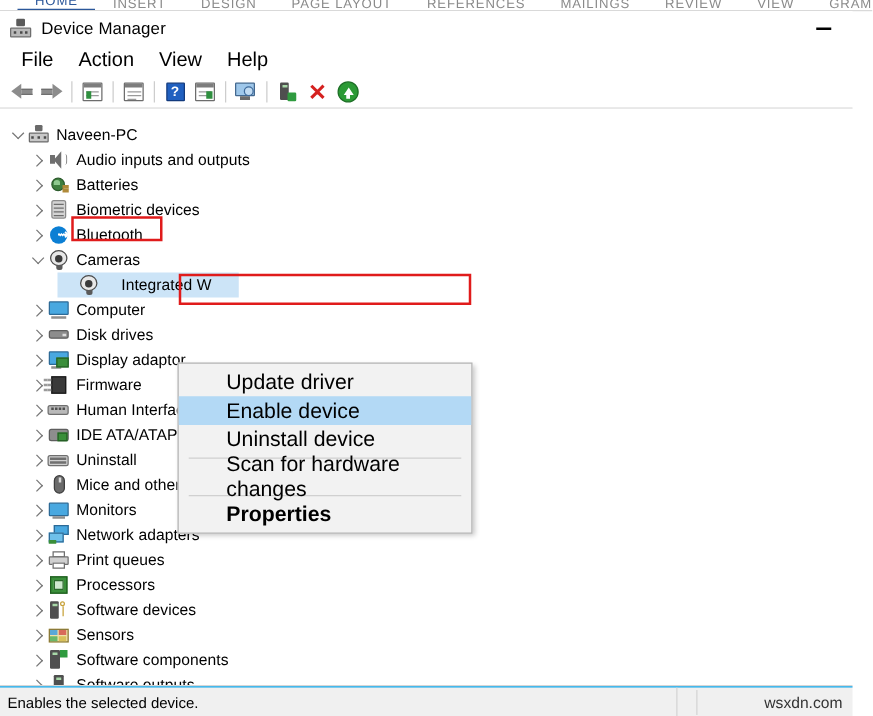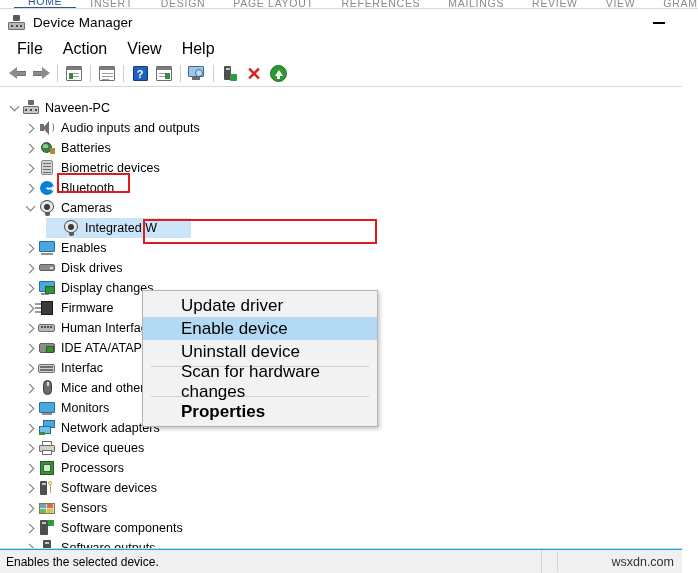--- a/index.html
+++ b/index.html
@@ -360,20 +360,21 @@
     font-size: 12.5px;
     color: #000000;
     letter-spacing: 0.05px;
   }
   .lvl0 { padding-left: 6px; margin-top: 10px; }
   .lvl1 { padding-left: 22px; }
   .lvl2 { padding-left: 46px; }
 
   .row.selected .label {
     background: transparent;
+    margin-left: 12px;
   }
   .sel-band {
     position: absolute;
     left: 46px;
     top: 0;
     height: 20px;
     width: 145px;
     background: #cce4f7;
     z-index: 0;
   }
@@ -719,35 +720,35 @@
             <div class="sel-band"></div>
             <span class="twisty"></span>
             <span class="icon"><span class="i-cam"><span class="o"></span><span class="in"></span><span class="st"></span></span></span>
             <span class="label">Integrated W</span>
           </div>
           <div class="row lvl1">
             <span class="twisty">
               <span class="chev"></span>
             </span>
             <span class="icon"><span class="i-comp"><span class="s"></span><span class="b"></span></span></span>
-            <span class="label">Enables</span>
+            <span class="label">Computer</span>
           </div>
           <div class="row lvl1">
             <span class="twisty">
               <span class="chev"></span>
             </span>
             <span class="icon"><span class="i-disk"><span class="d"></span><span class="l"></span></span></span>
             <span class="label">Disk drives</span>
           </div>
           <div class="row lvl1">
             <span class="twisty">
               <span class="chev"></span>
             </span>
             <span class="icon"><span class="i-display"><span class="s"></span><span class="b"></span><span class="card"></span></span></span>
-            <span class="label">Display changes</span>
+            <span class="label">Display adaptor</span>
           </div>
           <div class="row lvl1">
             <span class="twisty">
               <span class="chev"></span>
             </span>
             <span class="icon"><span class="i-fw"><span class="c"></span><span class="pL" style="top:4px"></span><span class="pL" style="top:8px"></span><span class="pL" style="top:12px"></span><span class="pR" style="top:4px"></span><span class="pR" style="top:8px"></span><span class="pR" style="top:12px"></span></span></span>
             <span class="label">Firmware</span>
           </div>
           <div class="row lvl1">
             <span class="twisty">
@@ -761,21 +762,21 @@
               <span class="chev"></span>
             </span>
             <span class="icon"><span class="i-ide"><span class="b"></span><span class="g"></span></span></span>
             <span class="label">IDE ATA/ATAPI c</span>
           </div>
           <div class="row lvl1">
             <span class="twisty">
               <span class="chev"></span>
             </span>
             <span class="icon"><span class="i-kb"><span class="k"></span><span class="r" style="top:7px;width:13px"></span><span class="r" style="top:10px;width:13px"></span></span></span>
-            <span class="label">Interfac</span>
+            <span class="label">Uninstall</span>
           </div>
           <div class="row lvl1">
             <span class="twisty">
               <span class="chev"></span>
             </span>
             <span class="icon"><span class="i-mouse"><span class="m"></span><span class="w"></span></span></span>
             <span class="label">Mice and other pointing devices</span>
           </div>
           <div class="row lvl1">
             <span class="twisty">
@@ -789,21 +790,21 @@
               <span class="chev"></span>
             </span>
             <span class="icon"><span class="i-net"><span class="s1"></span><span class="s2"></span><span class="g"></span></span></span>
             <span class="label">Network adapters</span>
           </div>
           <div class="row lvl1">
             <span class="twisty">
               <span class="chev"></span>
             </span>
             <span class="icon"><span class="i-print"><span class="p"></span><span class="b"></span><span class="o"></span></span></span>
-            <span class="label">Device queues</span>
+            <span class="label">Print queues</span>
           </div>
           <div class="row lvl1">
             <span class="twisty">
               <span class="chev"></span>
             </span>
             <span class="icon"><span class="i-cpu"><span class="b"></span><span class="i"></span></span></span>
             <span class="label">Processors</span>
           </div>
           <div class="row lvl1">
             <span class="twisty">

